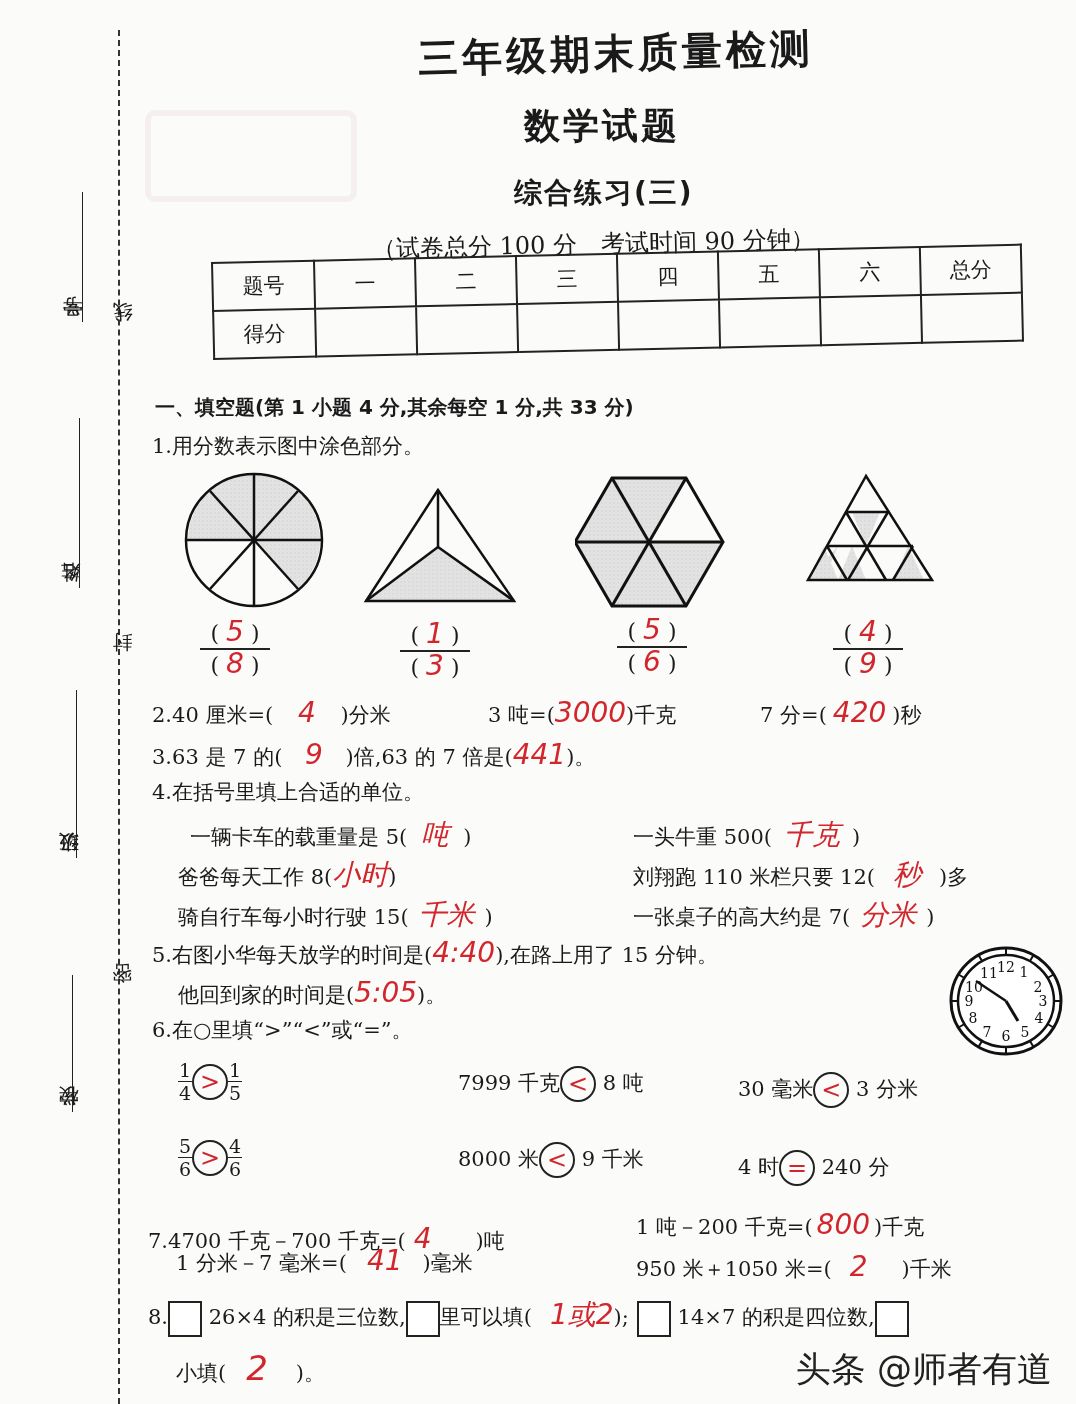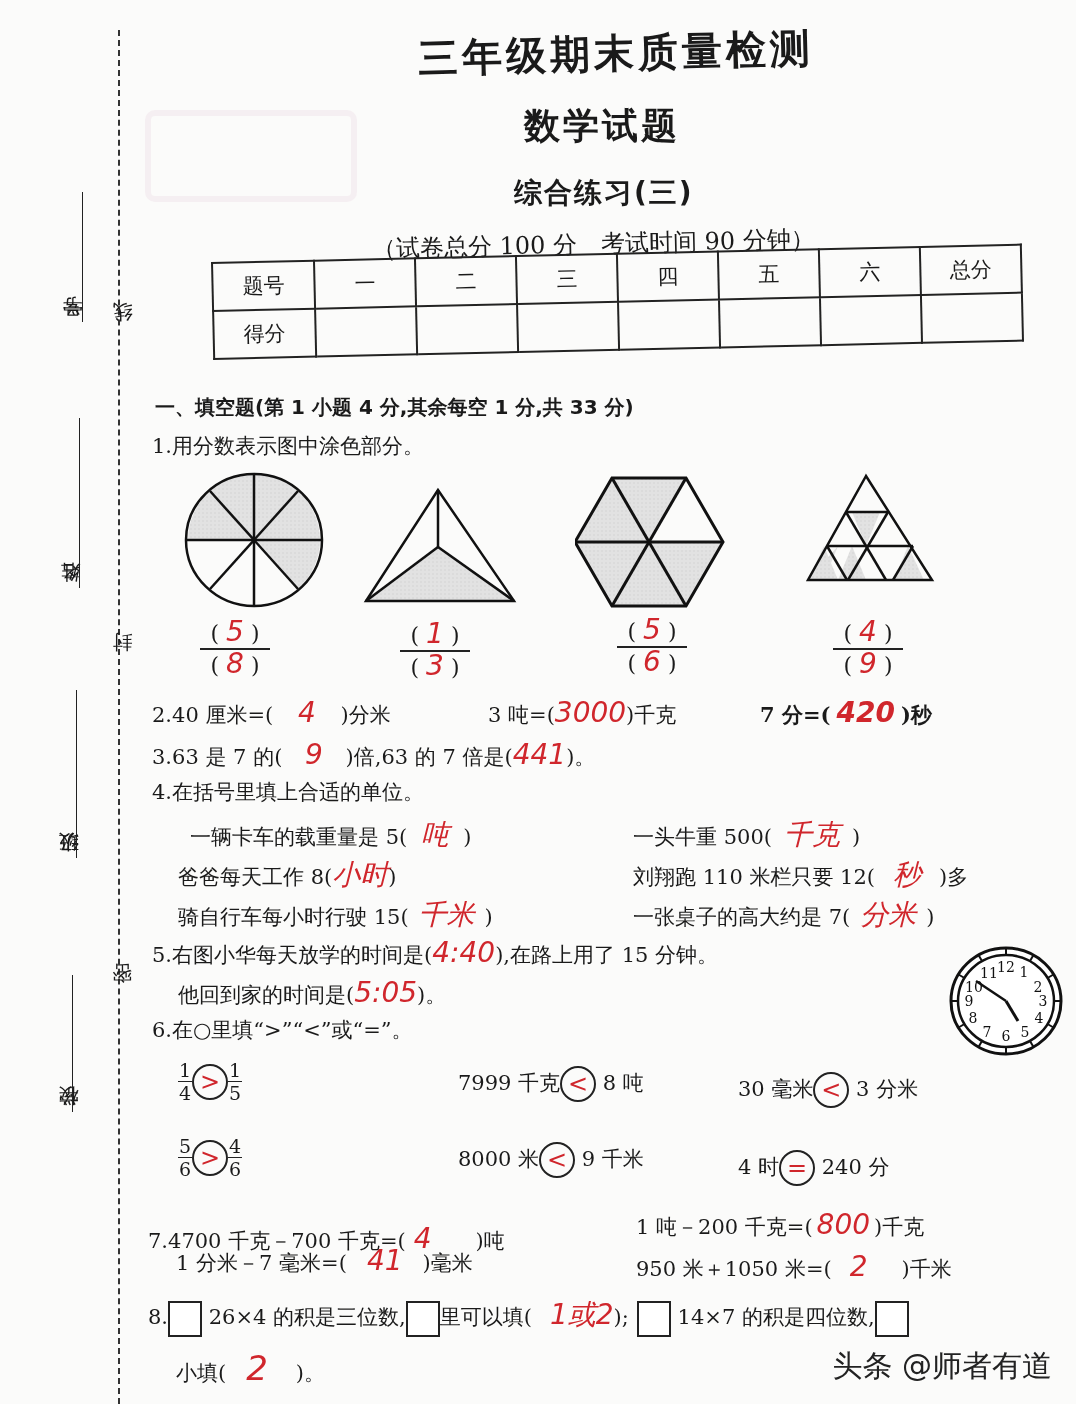--- a/index.html
+++ b/index.html
@@ -29,21 +29,21 @@
 
   .line { font-size: 21px; white-space: nowrap; }
   .sec-h { font-weight: bold; font-family: "DejaVu Sans", sans-serif; font-size: 20px; }
   .ans { font-size: 28px; }
   .frac { display: inline-flex; flex-direction: column; align-items: center; font-size: 22px; line-height: 24px; }
   .frac .bar { width: 70px; border-top: 2px solid #222; margin: 2px 0; }
   .sfrac { display: inline-flex; flex-direction: column; align-items: center; font-size: 19px; line-height: 20px; vertical-align: middle; }
   .sfrac .bar { width: 14px; border-top: 1.5px solid #222; margin: 1px 0; }
   .cmp { display: inline-flex; align-items: center; justify-content: center; width: 32px; height: 32px; border: 2px solid #222; border-radius: 50%; color: #d0262c; font-size: 24px; vertical-align: middle; font-family: "DejaVu Sans", sans-serif; }
   .box { display: inline-block; width: 30px; height: 32px; border: 2px solid #222; vertical-align: middle; background: #fff; }
-  .watermark { right: 24px; top: 1346px; font-size: 30px; font-family: "DejaVu Sans", sans-serif; color: #222; }
+  .watermark { right: 24px; top: 1346px; font-size: 35px; font-family: "DejaVu Sans", sans-serif; color: #222; }
   .ghost { color: #eee2e6; }
 </style>
 </head>
 <body>
 
 <div class="abs ghost" style="left:145px;top:110px;width:200px;height:80px;border:6px solid #f1e8ec;border-radius:10px;opacity:.6;"></div>
 
 <div class="abs margin-line"></div>
 <div class="abs seal" style="left:108px;top:338px;">线</div>
 <div class="abs seal" style="left:108px;top:668px;">封</div>
@@ -181,21 +181,21 @@
 </div>
 
 <div class="abs line" style="left:152px;top:696px;">
   <span>2.40 厘米=(</span>
   <span class="red ans" style="margin:0 18px;">4</span>
   <span>)分米</span>
 </div>
 <div class="abs line" style="left:488px;top:696px;">
   <span>3 吨=(</span><span class="red ans">3000</span><span>)千克</span>
 </div>
-<div class="abs line" style="left:760px;top:696px;font-weight:bold;">
+<div class="abs line" style="left:760px;top:696px;">
   <span>7 分=(</span><span class="red ans" style="margin:0 6px;">420</span><span>)秒</span>
 </div>
 
 <div class="abs line" style="left:152px;top:738px;">
   <span>3.63 是 7 的(</span>
   <span class="red ans" style="margin:0 16px;">9</span>
   <span>)倍,63 的 7 倍是(</span><span class="red ans">441</span><span>)。</span>
 </div>
 
 <div class="abs line" style="left:152px;top:778px;">4.在括号里填上合适的单位。</div>

